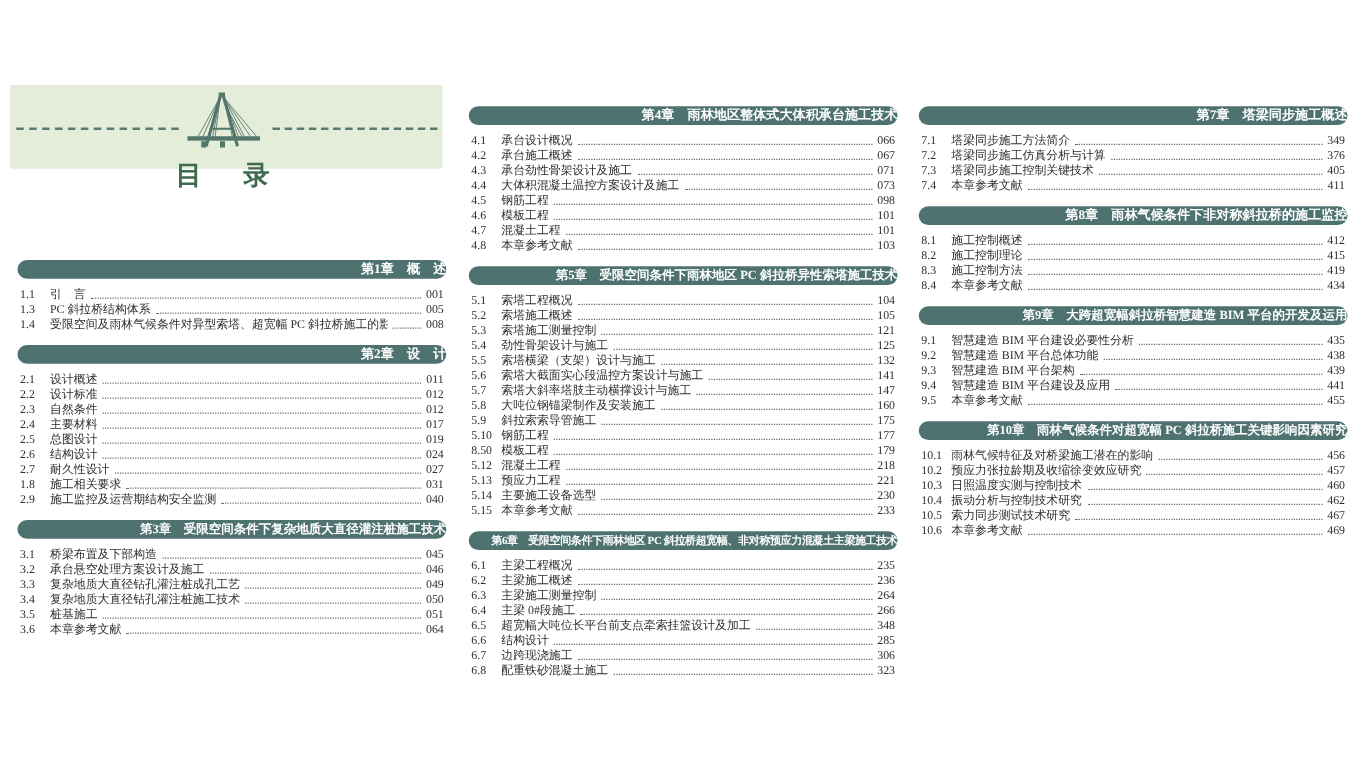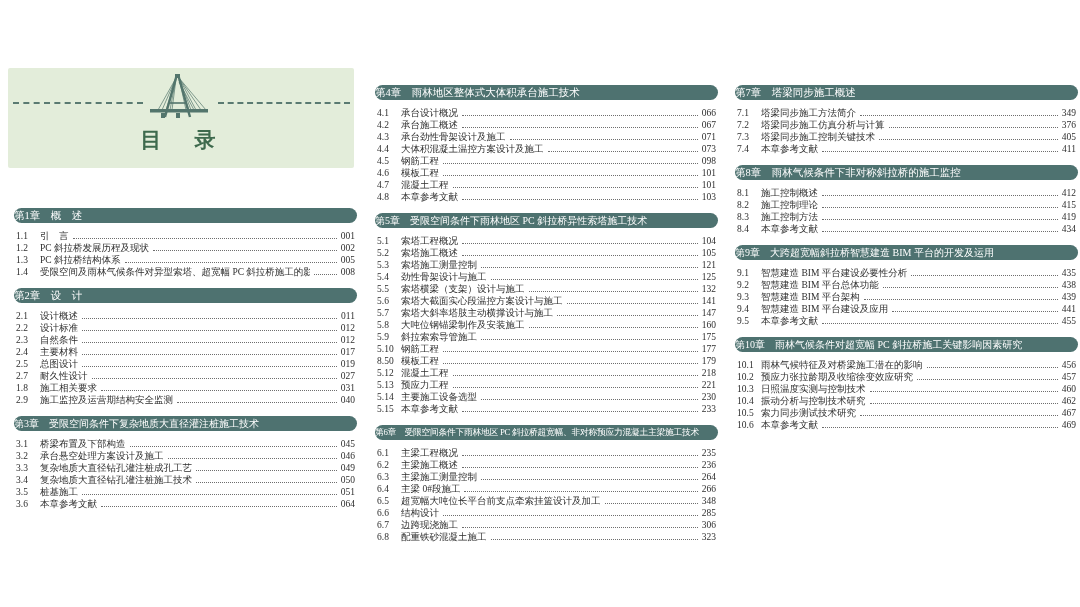--- a/index.html
+++ b/index.html
@@ -2,40 +2,40 @@
 <html><head>
 <meta charset="utf-8">
 <style>
   html,body{margin:0;padding:0;}
   body{
     width:1080px;height:607px;position:relative;background:#ffffff;
     font-family:"Liberation Serif","DejaVu Serif",serif;
     overflow:hidden;
   }
   .toc-header{
-    position:absolute;left:8px;top:68px;width:346px;height:100px;
+    position:absolute;left:8px;top:68px;width:346px;height:67px;
     background:var(--header-bg,#e3edda);border-radius:2px;
   }
   .dash{position:absolute;top:34px;border-top:2px dashed var(--dash,#5a7a71);height:0;}
   .dash.left{left:5px;width:130px;}
   .dash.right{left:210px;width:132px;}
   .bridge{position:absolute;left:141px;top:5px;width:60px;height:52px;}
   .toc-title{
     position:absolute;left:0;top:58px;width:100%;text-align:center;
     font-size:21px;font-weight:bold;color:var(--title-green,#3e6a4d);
     letter-spacing:6px;
   }
   .col{position:absolute;width:343px;}
   .col[data-col="0"]{left:14px;top:208px;}
   .col[data-col="1"]{left:375px;top:85px;}
   .col[data-col="2"]{left:735px;top:85px;}
   .chapter{margin-bottom:10px;}
   .bar{
     height:15px;line-height:15px;border-radius:8px;background:var(--accent,#4e7270);
-    color:#ffffff;text-align:left;font-weight:normal;font-size:10.5px;
+    color:#ffffff;text-align:right;font-weight:bold;font-size:10.5px;
     margin-bottom:7px;white-space:nowrap;overflow:hidden;
   }
   .bar.sm{font-size:10px;}
   .bar.xs{font-size:8.8px;letter-spacing:-0.3px;margin-top:10px;}
   .items{padding:0 2px;}
   .row{
     display:flex;align-items:flex-end;height:12px;line-height:12px;
     font-size:9.5px;color:#2e2e2e;white-space:nowrap;
   }
   .no{min-width:19px;margin-right:5px;flex:none;}
@@ -75,26 +75,20 @@
     <div class="chapter">
       <div class="bar">第1章　概　述</div>
       <div class="items">
         <div class="row">
           <span class="no">1.1</span>
           <span class="ttl">引　言</span>
           <span class="leader"></span>
           <span class="pg">001</span>
         </div>
         <div class="row">
-          <span class="no">1.2</span>
-          <span class="ttl">PC 斜拉桥发展历程及现状</span>
-          <span class="leader"></span>
-          <span class="pg">002</span>
-        </div>
-        <div class="row">
           <span class="no">1.3</span>
           <span class="ttl">PC 斜拉桥结构体系</span>
           <span class="leader"></span>
           <span class="pg">005</span>
         </div>
         <div class="row">
           <span class="no">1.4</span>
           <span class="ttl">受限空间及雨林气候条件对异型索塔、超宽幅 PC 斜拉桥施工的影响</span>
           <span class="leader"></span>
           <span class="pg">008</span>
@@ -128,20 +122,26 @@
           <span class="leader"></span>
           <span class="pg">017</span>
         </div>
         <div class="row">
           <span class="no">2.5</span>
           <span class="ttl">总图设计</span>
           <span class="leader"></span>
           <span class="pg">019</span>
         </div>
         <div class="row">
+          <span class="no">2.6</span>
+          <span class="ttl">结构设计</span>
+          <span class="leader"></span>
+          <span class="pg">024</span>
+        </div>
+        <div class="row">
           <span class="no">2.7</span>
           <span class="ttl">耐久性设计</span>
           <span class="leader"></span>
           <span class="pg">027</span>
         </div>
         <div class="row">
           <span class="no">1.8</span>
           <span class="ttl">施工相关要求</span>
           <span class="leader"></span>
           <span class="pg">031</span>

